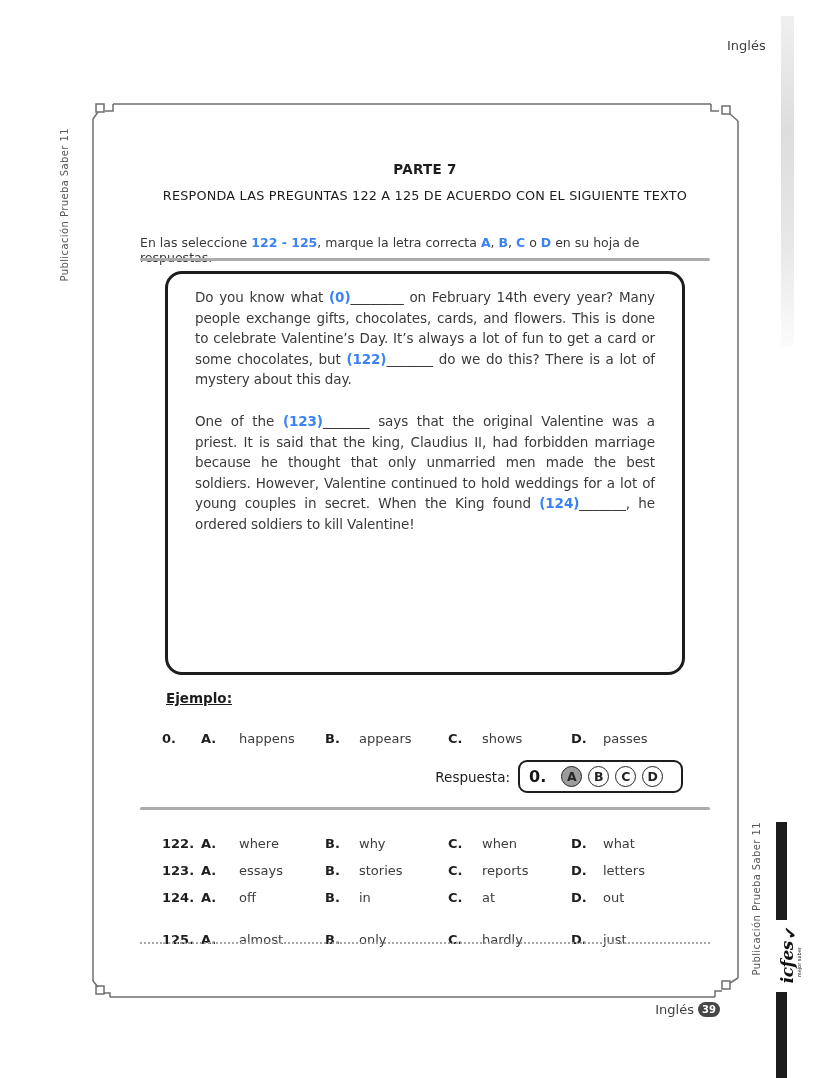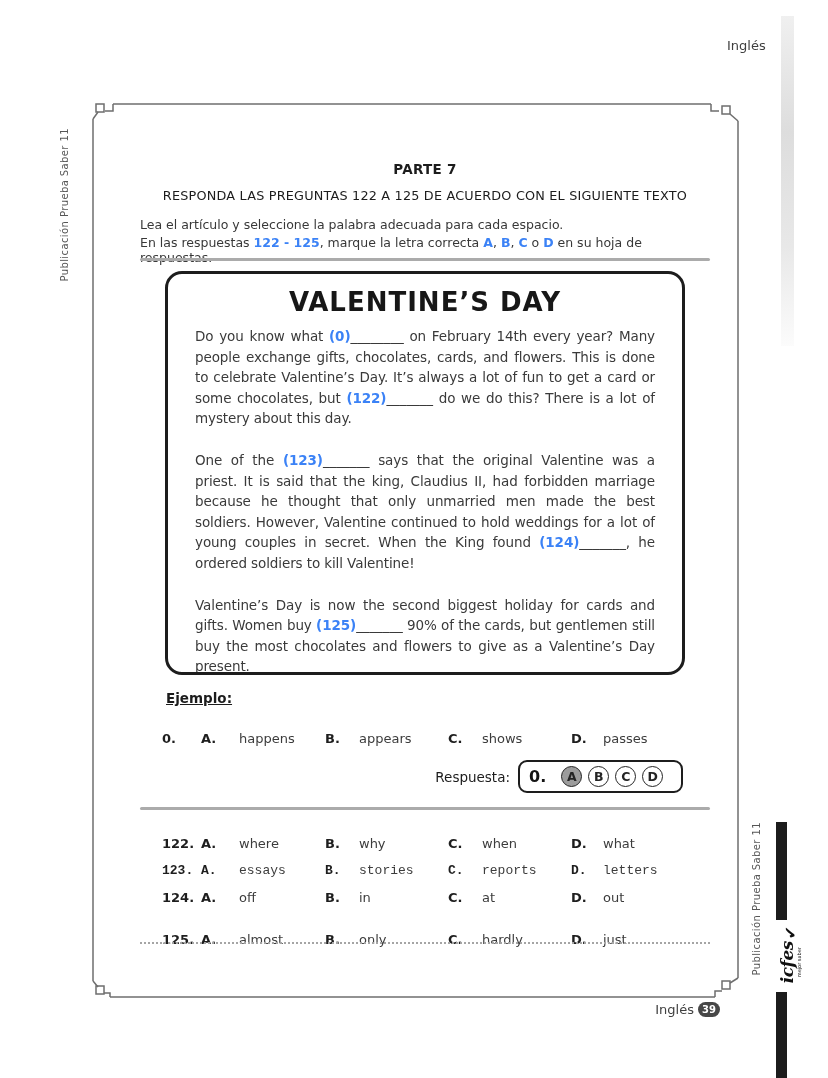--- a/index.html
+++ b/index.html
@@ -44,21 +44,21 @@
   .opt-row{left:0;width:570px;height:18px;font-size:13px;}
   .opt-row span{position:absolute;white-space:nowrap;}
   .opt-row .ltr{font-weight:700;color:#1e1e1e;}
   .opt-row .wrd{color:#3c3c3c;}
   .cn{left:22px;font-weight:700;color:#1e1e1e;}
   .la{left:61px;} .oa{left:99px;}
   .lb{left:185px;} .ob{left:219px;}
   .lc{left:308px;} .oc{left:342px;}
   .ld{left:431px;} .od{left:463px;}
   .row-example{top:731px;}
-  .row-q1{top:836px;} .row-q2{top:863px;font-family:Liberation Mono, monospace;} .row-q3{top:890px;} .row-q4{top:917px;margin-top:15px;}
+  .row-q1{top:836px;} .row-q2{top:863px;} .row-q3{top:890px;} .row-q4{top:917px;margin-top:15px;}
 
   .answer-label{left:250px;top:769px;width:120px;text-align:right;font-size:13.5px;font-weight:400;color:#1c1c1c;}
   .answer-box{left:378px;top:760px;width:165px;height:33px;box-sizing:border-box;
     border:2.5px solid #1d1d1d;border-radius:9px;display:flex;align-items:center;padding-left:9px;background:#fff;}
   .answer-number{font-size:16px;font-weight:700;color:#141414;margin-right:15px;}
   .bubble{width:21px;height:21px;box-sizing:border-box;border:1.7px solid #242424;border-radius:50%;
     display:flex;align-items:center;justify-content:center;font-size:12.5px;font-weight:600;
     color:#242424;background:#fff;margin-right:6px;flex:0 0 auto;}
   .bubble.selected{background:#9c9c9c;}
 
@@ -106,30 +106,27 @@
 </svg>
 
 <div class="abs top-label">Inglés</div>
 <div class="abs vtext vtext-left">Publicación Prueba Saber 11</div>
 <div class="abs vtext vtext-right">Publicación Prueba Saber 11</div>
 
 <div class="content">
 
   <div class="abs centered part-title">PARTE 7</div>
   <div class="abs centered instr-title">RESPONDA LAS PREGUNTAS 122 A 125 DE ACUERDO CON EL SIGUIENTE TEXTO</div>
-  <div class="abs instr-line instr1">Lea el artículo y seleccione la palabra adecuada para cada espacio.</div>
-  <div class="abs instr-line instr2"><span>En las respuestas </span><span class="bseg">122 - 125</span><span>, marque la letra correcta </span><span class="bseg">A</span><span>, </span><span class="bseg">B</span><span>, </span><span class="bseg">C</span><span> o </span><span class="bseg">D</span><span> en su hoja de respuestas.</span></div>
+  <div class="abs instr-line instr2"><span>En las seleccione </span><span class="bseg">122 - 125</span><span>, marque la letra correcta </span><span class="bseg">A</span><span>, </span><span class="bseg">B</span><span>, </span><span class="bseg">C</span><span> o </span><span class="bseg">D</span><span> en su hoja de respuestas.</span></div>
 
   <div class="abs divider divider-top"></div>
 
   <div class="abs passage-box">
-    <div class="passage-title">VALENTINE’S DAY</div>
     <p><span>Do you know what </span><span class="bseg">(0)</span><span>________ on February 14th every year? Many people exchange gifts, chocolates, cards, and flowers. This is done to celebrate Valentine’s Day. It’s always a lot of fun to get a card or some chocolates, but </span><span class="bseg">(122)</span><span>_______ do we do this? There is a lot of mystery about this day.</span></p>
     <p><span>One of the </span><span class="bseg">(123)</span><span>_______ says that the original Valentine was a priest. It is said that the king, Claudius II, had forbidden marriage because he thought that only unmarried men made the best soldiers. However, Valentine continued to hold weddings for a lot of young couples in secret. When the King found </span><span class="bseg">(124)</span><span>_______, he ordered soldiers to kill Valentine!</span></p>
-    <p><span>Valentine’s Day is now the second biggest holiday for cards and gifts. Women buy </span><span class="bseg">(125)</span><span>_______ 90% of the cards, but gentlemen still buy the most chocolates and flowers to give as a Valentine’s Day present.</span></p>
   </div>
 
   <div class="abs ejemplo">Ejemplo:</div>
 
   <div class="abs opt-row row-example">
     <span class="cn">0.</span>
     <span class="ltr la">A.</span>
     <span class="wrd oa">happens</span>
     <span class="ltr lb">B.</span>
     <span class="wrd ob">appears</span>

